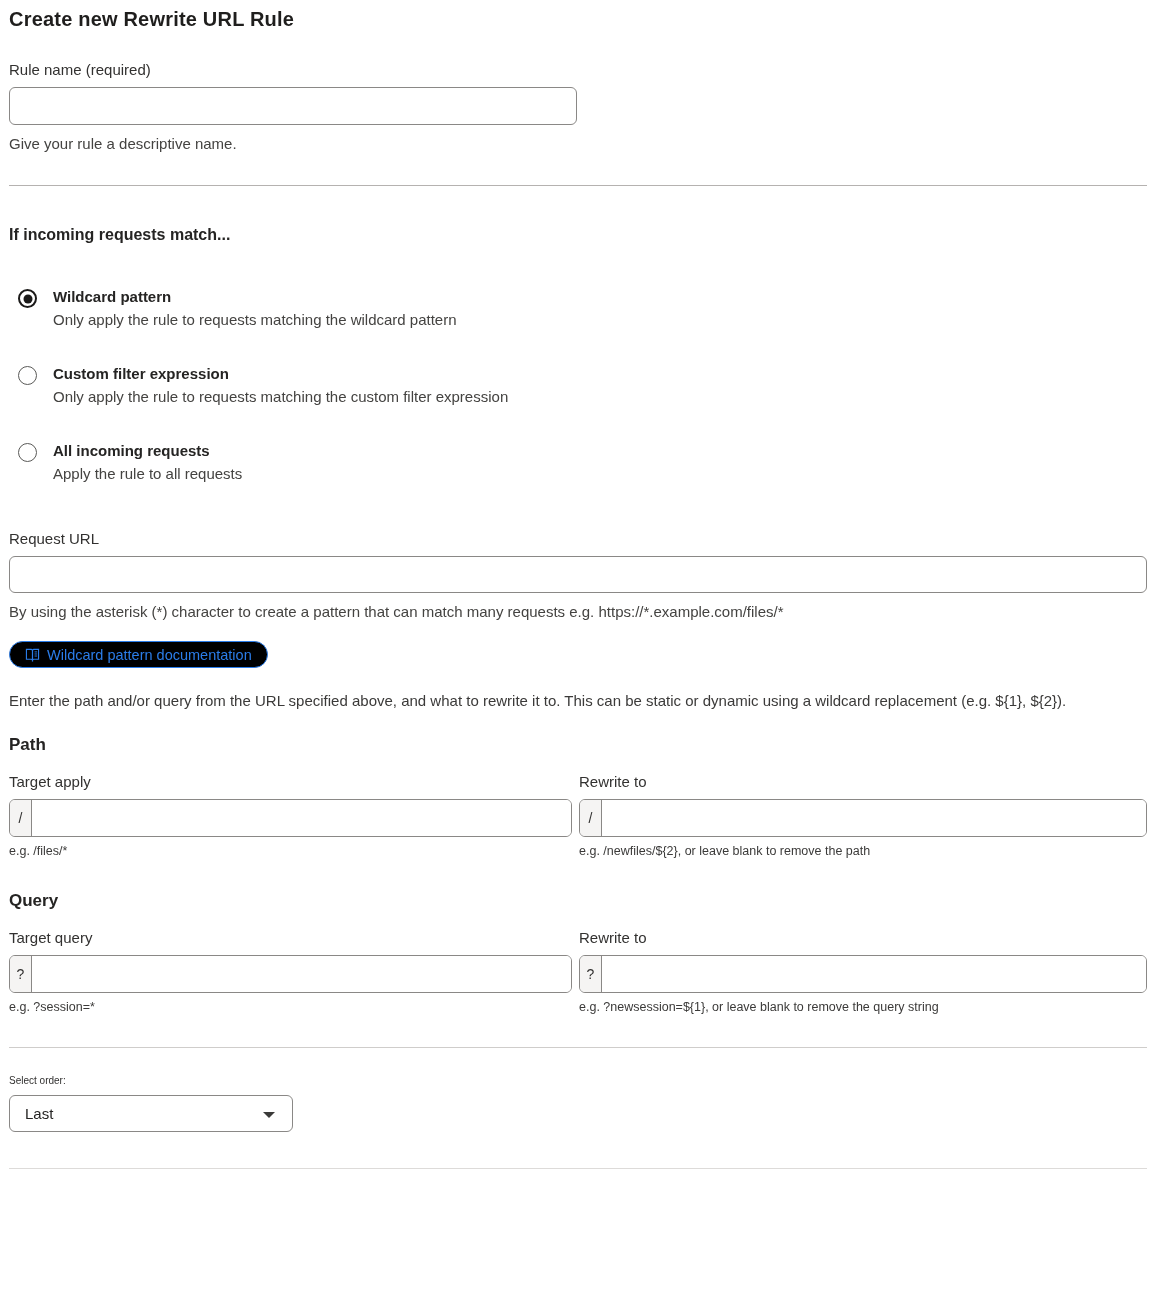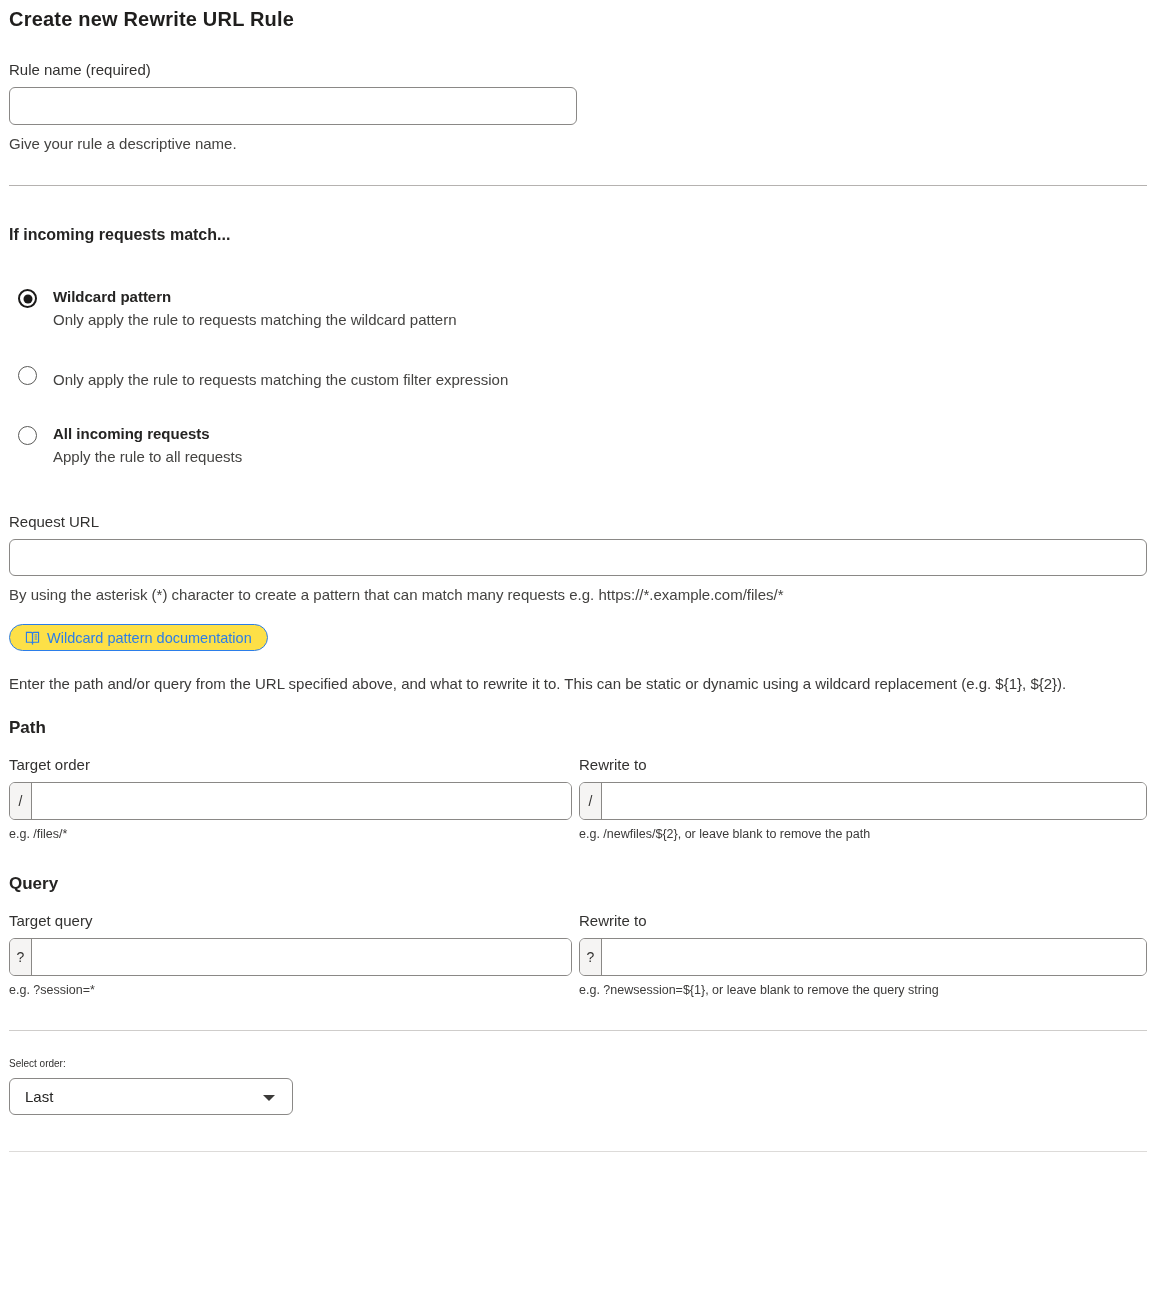--- a/index.html
+++ b/index.html
@@ -90,21 +90,21 @@
 
   .doc-pill-btn {
     margin-top: 21px;
     display: inline-flex;
     align-items: center;
     gap: 7px;
     height: 27px;
     padding: 0 15px;
     border: 1px solid #2b7de9;
     border-radius: 14px;
-    background: #fde047;
+    background: #000000;
     color: #2b7de9;
     font-family: "Liberation Sans", sans-serif;
     font-size: 14.5px;
     cursor: pointer;
   }
   .doc-pill-btn svg { display: block; }
 
   .rewrite-desc { margin-top: 24px; font-size: 15px; color: #3b3a39; }
 
   .pq-heading { margin-top: 26px; }
@@ -194,20 +194,21 @@
       <span class="radio-control checked"></span>
       <span class="radio-texts">
         <span class="radio-label">Wildcard pattern</span>
         <span class="radio-desc">Only apply the rule to requests matching the wildcard pattern</span>
       </span>
     </div>
 
     <div class="radio-row">
       <span class="radio-control"></span>
       <span class="radio-texts">
+        <span class="radio-label">Custom filter expression</span>
         <span class="radio-desc">Only apply the rule to requests matching the custom filter expression</span>
       </span>
     </div>
 
     <div class="radio-row">
       <span class="radio-control"></span>
       <span class="radio-texts">
         <span class="radio-label">All incoming requests</span>
         <span class="radio-desc">Apply the rule to all requests</span>
       </span>
@@ -232,21 +233,21 @@
       </span>
       <span>Wildcard pattern documentation</span>
     </button>
   </div>
 
   <p class="rewrite-desc">Enter the path and/or query from the URL specified above, and what to rewrite it to. This can be static or dynamic using a wildcard replacement (e.g. ${1}, ${2}).</p>
 
   <h3 class="sub-heading pq-heading">Path</h3>
   <div class="pq-grid">
     <div class="pq-col">
-      <label class="pq-label">Target order</label>
+      <label class="pq-label">Target apply</label>
       <div class="input-group">
         <span class="input-prefix">/</span>
         <input type="text" value="" style="">
       </div>
       <div class="eg-text">e.g. /files/*</div>
     </div>
     <div class="pq-col">
       <label class="pq-label">Rewrite to</label>
       <div class="input-group">
         <span class="input-prefix">/</span>

